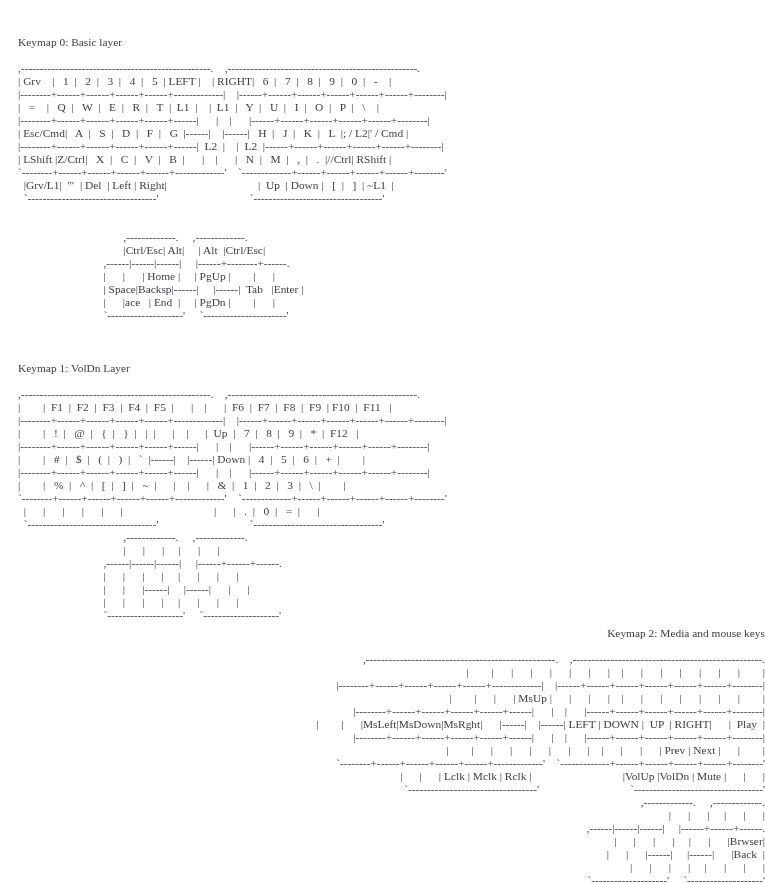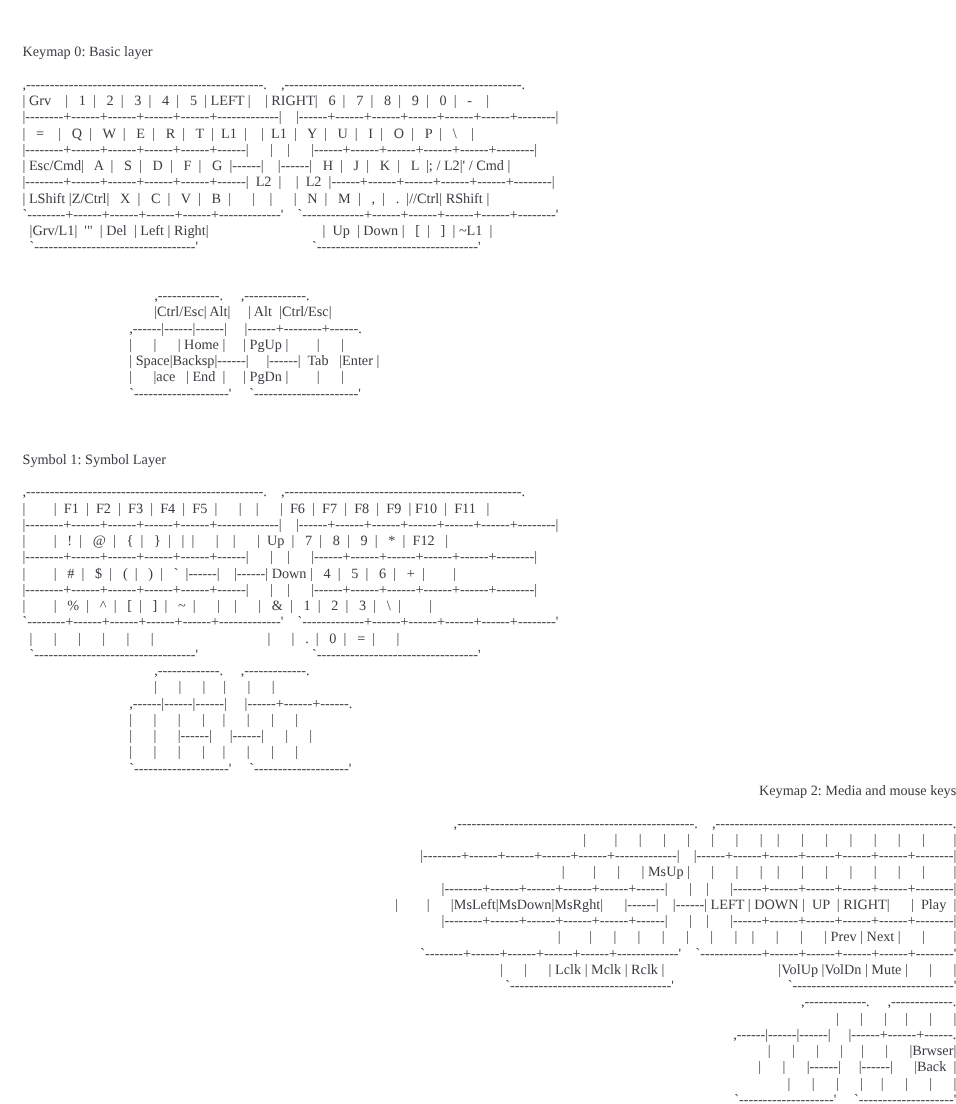--- a/index.html
+++ b/index.html
@@ -61,21 +61,21 @@
                                      ,-------------.     ,-------------.
                                      |Ctrl/Esc| Alt|     | Alt  |Ctrl/Esc|
                               ,------|------|------|     |------+--------+------.
                               |      |      | Home |     | PgUp |        |      |
                               | Space|Backsp|------|     |------|  Tab   |Enter |
                               |      |ace   | End  |     | PgDn |        |      |
                               `--------------------'     `----------------------'</pre>
   </section>
 
   <section class="keymap-section s2">
-    <div class="keymap-title">Symbol 1: Symbol Layer</div>
+    <div class="keymap-title">Keymap 1: VolDn Layer</div>
     <pre class="keymap-art">,--------------------------------------------------.    ,--------------------------------------------------.
 |        |  F1  |  F2  |  F3  |  F4  |  F5  |      |    |      |  F6  |  F7  |  F8  |  F9  | F10  |  F11   |
 |--------+------+------+------+------+-------------|    |------+------+------+------+------+------+--------|
 |        |   !  |   @  |   {  |   }  |   |  |      |    |      |  Up  |   7  |   8  |   9  |   *  |  F12   |
 |--------+------+------+------+------+------|      |    |      |------+------+------+------+------+--------|
 |        |   #  |   $  |   (  |   )  |   `  |------|    |------| Down |   4  |   5  |   6  |   +  |        |
 |--------+------+------+------+------+------|      |    |      |------+------+------+------+------+--------|
 |        |   %  |   ^  |   [  |   ]  |   ~  |      |    |      |   &amp;  |   1  |   2  |   3  |   \  |        |
 `--------+------+------+------+------+-------------'    `-------------+------+------+------+------+--------'
   |      |      |      |      |      |                                |      |   .  |   0  |   =  |      |

